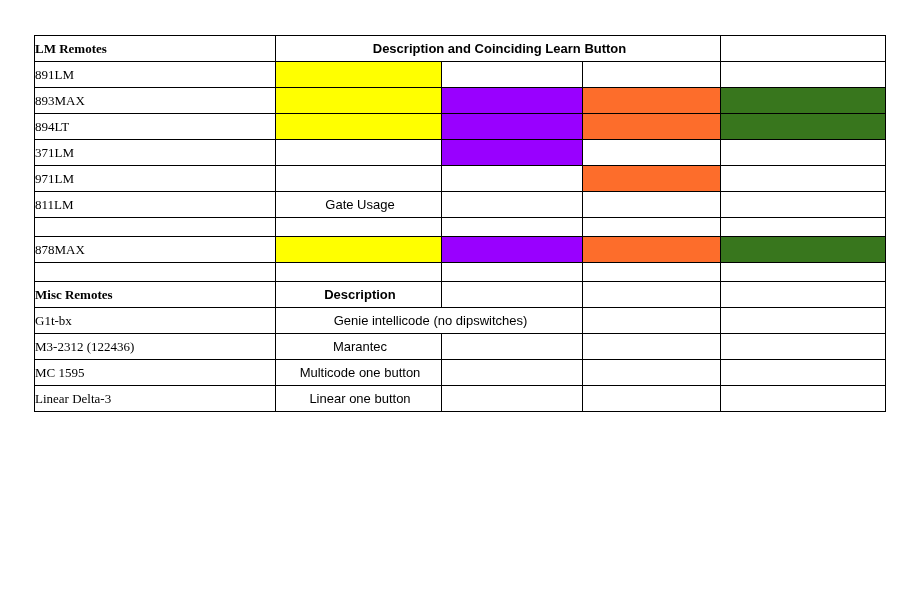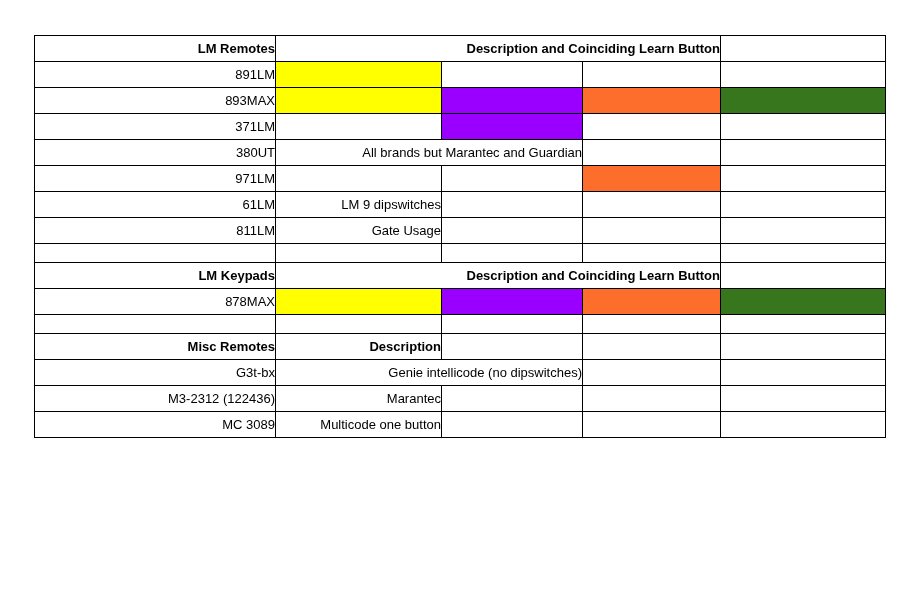--- a/index.html
+++ b/index.html
@@ -22,22 +22,22 @@
     height: 25px;
     padding: 0;
     font-size: 13px;
     line-height: 25px;
     color: #000000;
     vertical-align: middle;
     white-space: nowrap;
     overflow: hidden;
   }
   #sheet tr.spacer td { height: 18px; line-height: 18px; }
-  #sheet td.name { text-align: right; }
-  #sheet td.desc { text-align: right; padding-left: 3px; }
+  #sheet td.name { text-align: left; font-family: Liberation Serif, serif; }
+  #sheet td.desc { text-align: center; padding-left: 3px; }
   #sheet tr.hdr td { font-weight: bold; }
 </style>
 </head>
 <body>
 
 <table id="sheet">
   <colgroup>
     <col style="width:241px">
     <col style="width:166px">
     <col style="width:141px">
@@ -58,63 +58,52 @@
         <td></td>
       </tr>
       <tr class="data">
         <td class="name">893MAX</td>
         <td class="desc" colspan="1" style="background: rgb(255, 255, 0);"></td>
         <td style="background: rgb(153, 0, 255);"></td>
         <td style="background: rgb(253, 109, 43);"></td>
         <td style="background: rgb(56, 118, 29);"></td>
       </tr>
       <tr class="data">
+        <td class="name">894LT</td>
+        <td class="desc" colspan="1" style="background: rgb(255, 255, 0);"></td>
+        <td style="background: rgb(153, 0, 255);"></td>
+        <td style="background: rgb(253, 109, 43);"></td>
+        <td style="background: rgb(56, 118, 29);"></td>
+      </tr>
+      <tr class="data">
         <td class="name">371LM</td>
         <td class="desc" colspan="1"></td>
         <td style="background: rgb(153, 0, 255);"></td>
-        <td></td>
-        <td></td>
-      </tr>
-      <tr class="data">
-        <td class="name">380UT</td>
-        <td class="desc" colspan="2">All brands but Marantec and Guardian</td>
         <td></td>
         <td></td>
       </tr>
       <tr class="data">
         <td class="name">971LM</td>
         <td class="desc" colspan="1"></td>
         <td></td>
         <td style="background: rgb(253, 109, 43);"></td>
-        <td></td>
-      </tr>
-      <tr class="data">
-        <td class="name">61LM</td>
-        <td class="desc" colspan="1">LM 9 dipswitches</td>
-        <td></td>
-        <td></td>
         <td></td>
       </tr>
       <tr class="data">
         <td class="name">811LM</td>
         <td class="desc" colspan="1">Gate Usage</td>
         <td></td>
         <td></td>
         <td></td>
       </tr>
       <tr class="spacer">
         <td class="name"></td>
         <td class="desc" colspan="1"></td>
         <td></td>
         <td></td>
-        <td></td>
-      </tr>
-      <tr class="hdr">
-        <td class="name">LM Keypads</td>
-        <td class="desc" colspan="3">Description and Coinciding Learn Button</td>
         <td></td>
       </tr>
       <tr class="data">
         <td class="name">878MAX</td>
         <td class="desc" colspan="1" style="background: rgb(255, 255, 0);"></td>
         <td style="background: rgb(153, 0, 255);"></td>
         <td style="background: rgb(253, 109, 43);"></td>
         <td style="background: rgb(56, 118, 29);"></td>
       </tr>
       <tr class="spacer">
@@ -125,33 +114,40 @@
         <td></td>
       </tr>
       <tr class="hdr">
         <td class="name">Misc Remotes</td>
         <td class="desc" colspan="1">Description</td>
         <td></td>
         <td></td>
         <td></td>
       </tr>
       <tr class="data">
-        <td class="name">G3t-bx</td>
+        <td class="name">G1t-bx</td>
         <td class="desc" colspan="2">Genie intellicode (no dipswitches)</td>
         <td></td>
         <td></td>
       </tr>
       <tr class="data">
         <td class="name">M3-2312 (122436)</td>
         <td class="desc" colspan="1">Marantec</td>
         <td></td>
         <td></td>
         <td></td>
       </tr>
       <tr class="data">
-        <td class="name">MC 3089</td>
+        <td class="name">MC 1595</td>
         <td class="desc" colspan="1">Multicode one button</td>
+        <td></td>
+        <td></td>
+        <td></td>
+      </tr>
+      <tr class="data">
+        <td class="name">Linear Delta-3</td>
+        <td class="desc" colspan="1">Linear one button</td>
         <td></td>
         <td></td>
         <td></td>
       </tr>
     </tbody>
 </table>
 
 </body></html>

